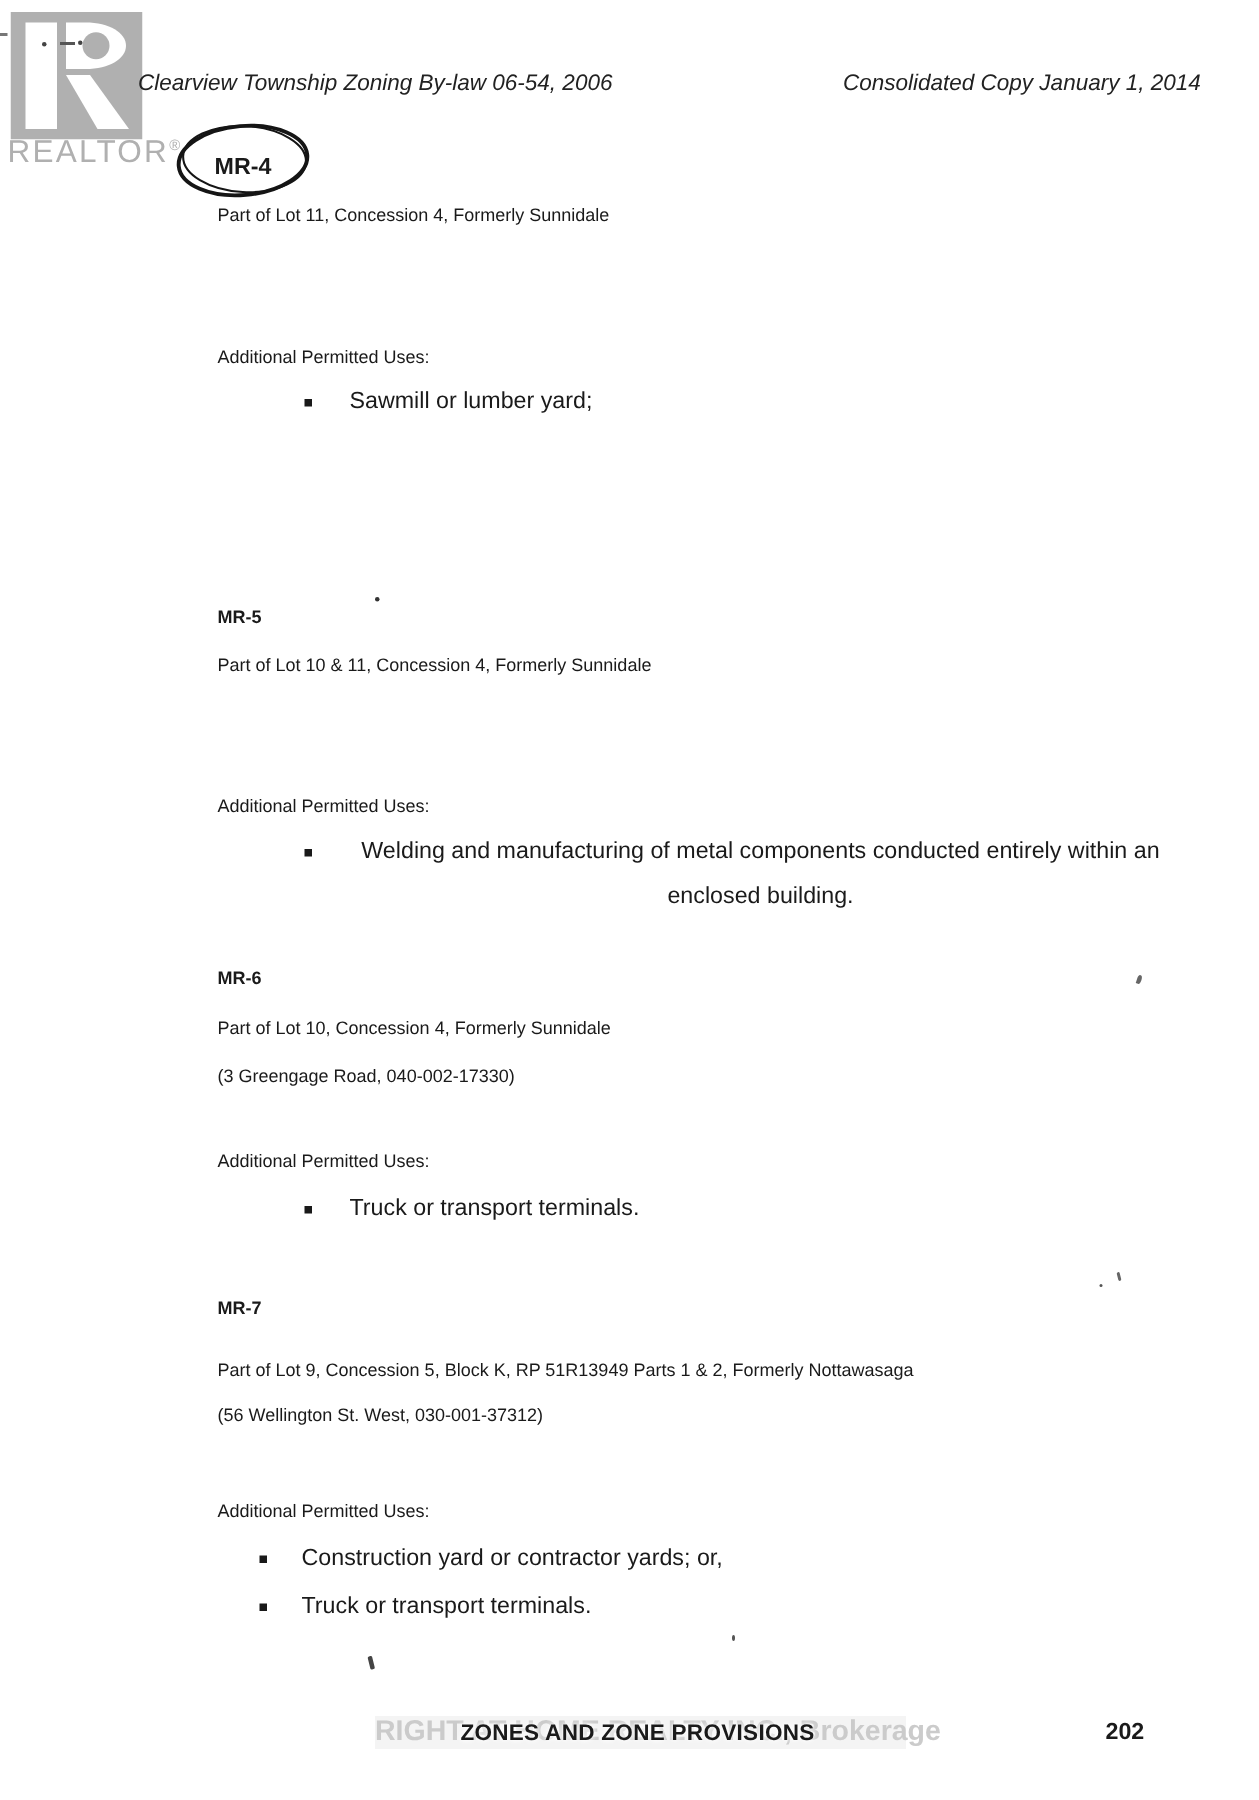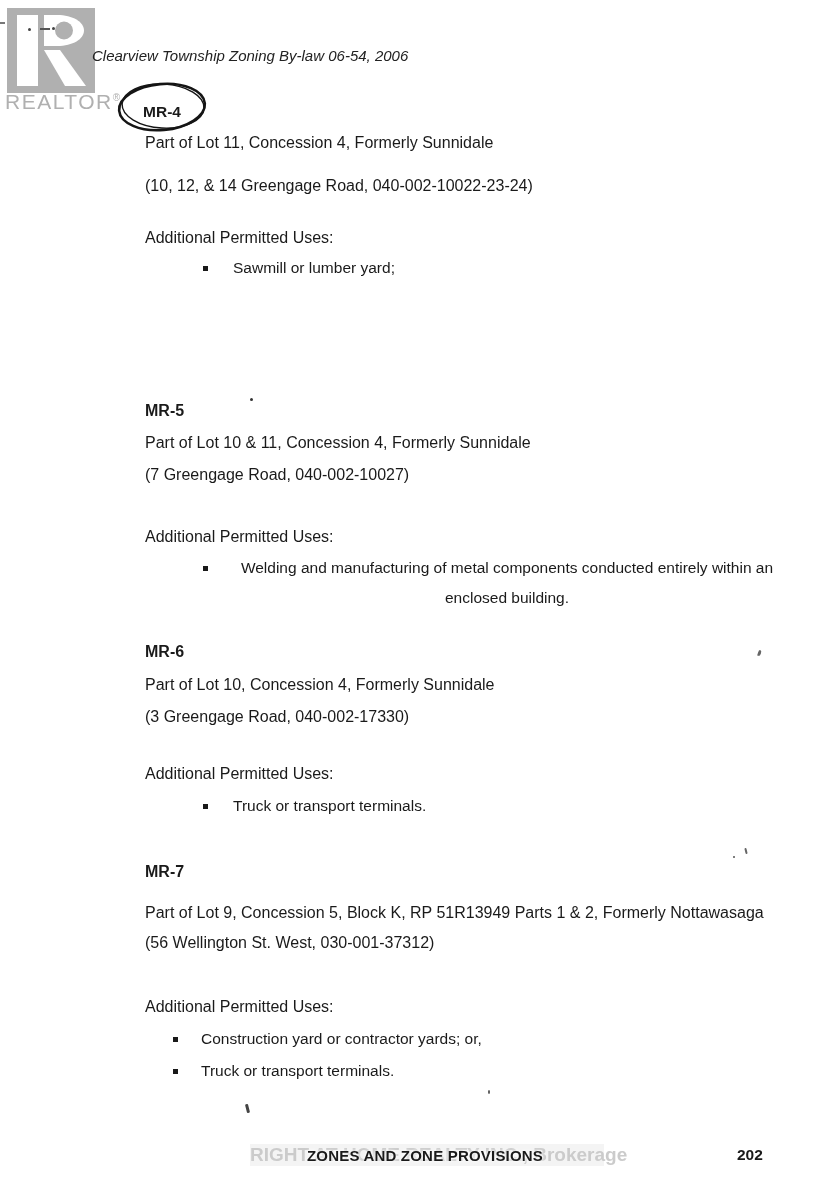--- a/index.html
+++ b/index.html
@@ -7,21 +7,21 @@
     position: relative;
     width: 839px;
     height: 1200px;
     background: #ffffff;
     overflow: hidden;
     font-family: "Liberation Sans", "DejaVu Sans", sans-serif;
     color: #1a1a1a;
   }
   .t {
     position: absolute;
-    font-size: 16px;
+    font-size: 12px;
     line-height: 20px;
     white-space: nowrap;
     color: #1a1a1a;
   }
   .b { font-weight: 700; }
   .i { font-style: italic; font-size: 15px; color: #222; }
   .li {
     position: absolute;
     display: flex;
     font-size: 15.5px;
@@ -106,38 +106,37 @@
   <svg class="logo-svg" width="88" height="85" viewBox="0 0 88 85">
     <rect x="0" y="0" width="88" height="85" fill="#b0b0b0"></rect>
     <rect x="10" y="7" width="21" height="71" fill="#ffffff"></rect>
     <path d="M37,7 h13 c16,0 27,7 27,15.5 c0,8.5 -11,15.5 -27,15.5 h-13 z" fill="#ffffff"></path>
     <circle cx="57" cy="22.5" r="9" fill="#b0b0b0"></circle>
     <polygon points="37,42 53,42 79,78 58,78" fill="#ffffff"></polygon>
   </svg>
   <div class="realtor-word"><span>REALTOR</span><sup>®</sup></div>
 
   <div class="t i" style="left:92px; top:46px;">Clearview Township Zoning By-law 06-54, 2006</div>
+  <div class="t i" style="left:562px; top:46px;">Consolidated Copy January 1, 2014</div>
 
   <svg class="circle-svg" width="100" height="56" viewBox="0 0 100 56">
     <ellipse cx="50" cy="28" rx="43" ry="23" fill="none" stroke="#151515" stroke-width="2.6" transform="rotate(-5 50 28)"></ellipse>
     <ellipse cx="51" cy="27" rx="41" ry="22" fill="none" stroke="#151515" stroke-width="1.4" transform="rotate(3 50 28)"></ellipse>
   </svg>
   <div class="circle-label">MR-4</div>
 
   <div class="t" style="left:145px; top:133px;">Part of Lot 11, Concession 4, Formerly Sunnidale</div>
-  <div class="t" style="left:145px; top:176px;">(10, 12, &amp; 14 Greengage Road, 040-002-10022-23-24)</div>
   <div class="t" style="left:145px; top:228px;">Additional Permitted Uses:</div>
   <div class="li" style="left:203px; top:258px;">
     <span class="mk gap25"></span>
     <span class="bt">Sawmill or lumber yard;</span>
   </div>
 
   <div class="t b" style="left:145px; top:401px;">MR-5</div>
   <div class="t" style="left:145px; top:433px;">Part of Lot 10 &amp; 11, Concession 4, Formerly Sunnidale</div>
-  <div class="t" style="left:145px; top:465px;">(7 Greengage Road, 040-002-10027)</div>
   <div class="t" style="left:145px; top:527px;">Additional Permitted Uses:</div>
   <div class="li wrap" style="left:203px; top:553px;text-align:center;">
     <span class="mk gap25"></span>
     <span class="bt">Welding and manufacturing of metal components conducted entirely within an enclosed building.</span>
   </div>
 
   <div class="t b" style="left:145px; top:642px;">MR-6</div>
   <div class="t" style="left:145px; top:675px;">Part of Lot 10, Concession 4, Formerly Sunnidale</div>
   <div class="t" style="left:145px; top:707px;">(3 Greengage Road, 040-002-17330)</div>
   <div class="t" style="left:145px; top:764px;">Additional Permitted Uses:</div>

